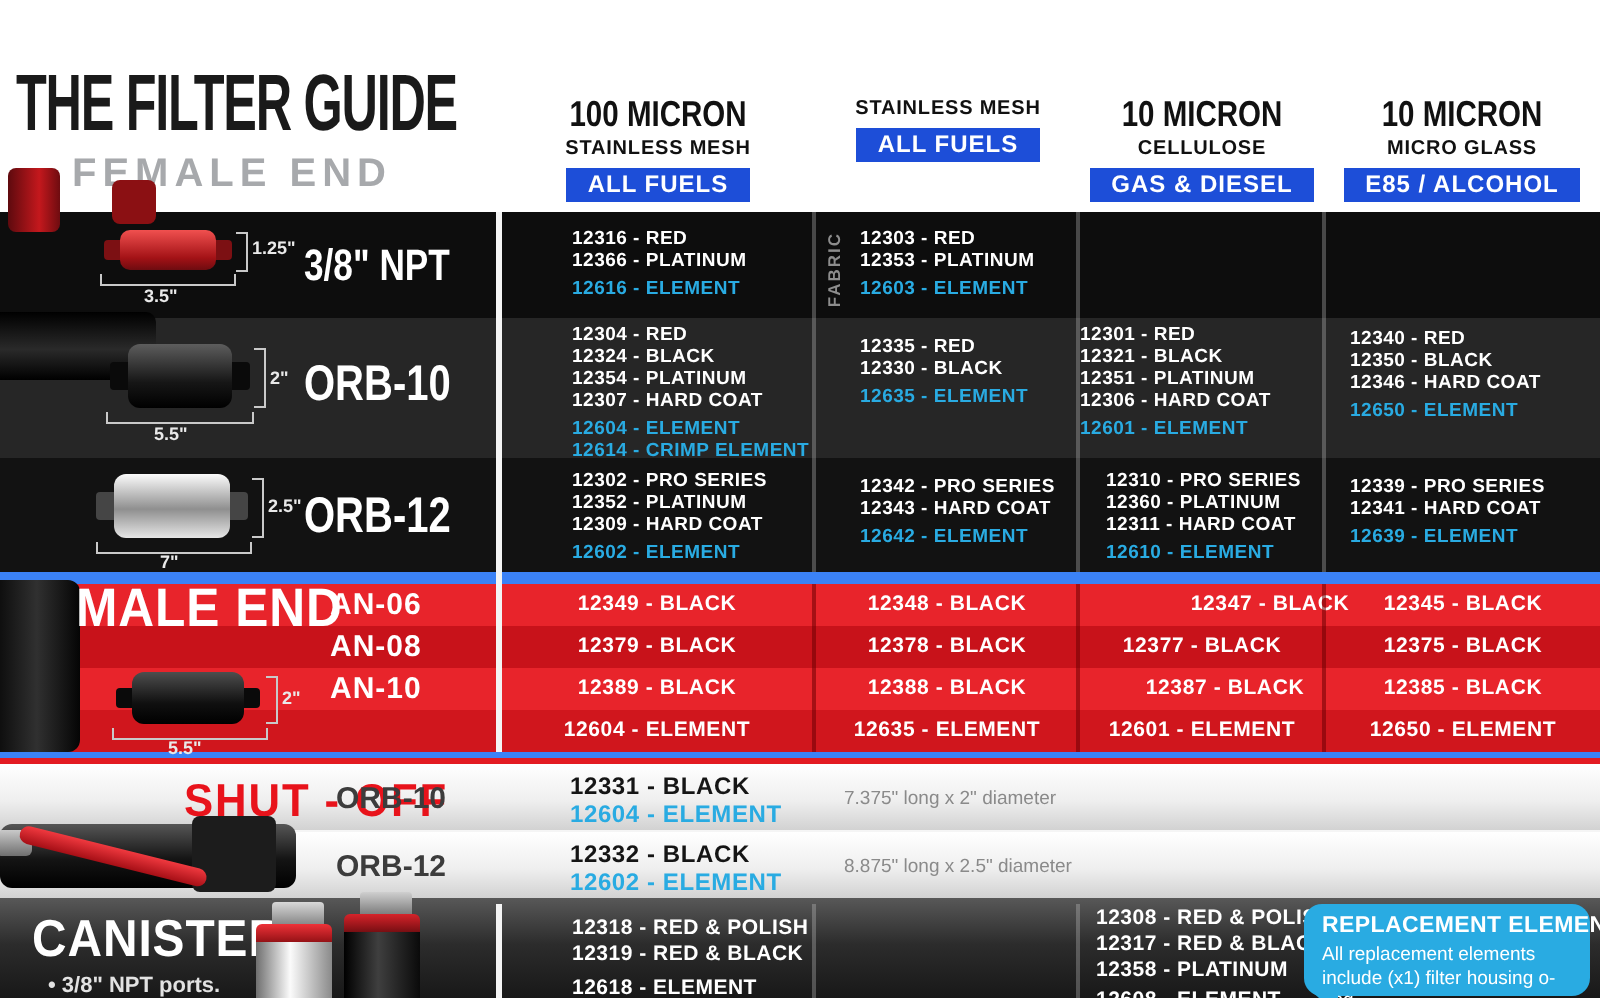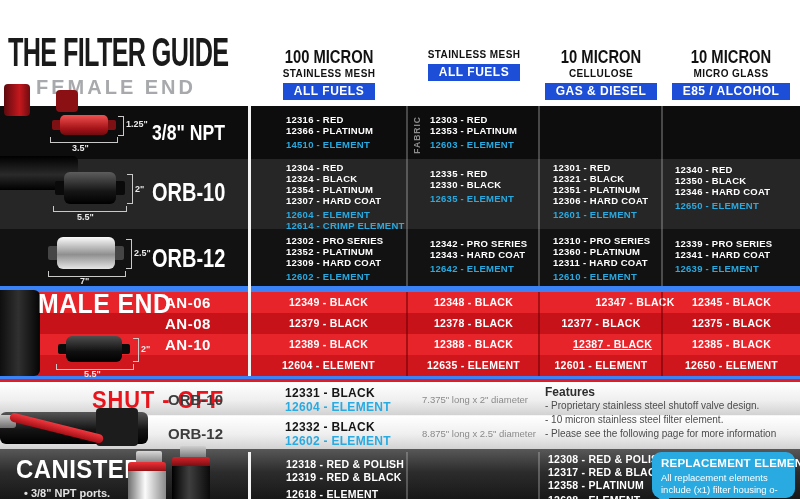--- a/index.html
+++ b/index.html
@@ -126,21 +126,21 @@
     <div class="dimtext" style="left:134px;top:142px;">2.5"</div>
     <div class="dimbracket-h" style="left:48px;top:165px;width:76px;"></div>
     <div class="dimtext" style="left:80px;top:170px;">7"</div>
     <div class="rowlabel" style="left:152px;top:138px;">
       <span class="cond" style="font-size:25px;font-weight:bold;transform:scaleX(.8);">ORB-12</span>
     </div>
 
     <div class="cell" style="left:250px;top:8px;width:157px;padding-left:36px;">
       <div class="pline">12316 - RED</div>
       <div class="pline">12366 - PLATINUM</div>
-      <div class="pline eline gap">14510 - ELEMENT</div>
+      <div class="pline eline gap">12616 - ELEMENT</div>
     </div>
     <div class="cell" style="left:408px;top:8px;width:131px;padding-left:22px;">
       <div class="abs" style="left:4px;top:2px;color:#8d8d8d;font-weight:bold;font-size:8.5px;letter-spacing:1px;writing-mode:vertical-rl;transform:rotate(180deg);">FABRIC</div>
       <div class="pline">12303 - RED</div>
       <div class="pline">12353 - PLATINUM</div>
       <div class="pline eline gap">12603 - ELEMENT</div>
     </div>
 
     <div class="cell" style="left:250px;top:56px;width:157px;padding-left:36px;">
       <div class="pline">12304 - RED</div>
@@ -148,21 +148,21 @@
       <div class="pline">12354 - PLATINUM</div>
       <div class="pline">12307 - HARD COAT</div>
       <div class="pline eline gap">12604 - ELEMENT</div>
       <div class="pline eline">12614 - CRIMP ELEMENT</div>
     </div>
     <div class="cell" style="left:408px;top:62px;width:131px;padding-left:22px;">
       <div class="pline">12335 - RED</div>
       <div class="pline">12330 - BLACK</div>
       <div class="pline eline gap">12635 - ELEMENT</div>
     </div>
-    <div class="cell" style="left:540px;top:56px;width:122px;padding-left:13px;">
+    <div class="cell" style="left:540px;top:56px;width:122px;">
       <div class="pline">12301 - RED</div>
       <div class="pline">12321 - BLACK</div>
       <div class="pline">12351 - PLATINUM</div>
       <div class="pline">12306 - HARD COAT</div>
       <div class="pline eline gap">12601 - ELEMENT</div>
     </div>
     <div class="cell" style="left:663px;top:58px;width:137px;padding-left:12px;">
       <div class="pline">12340 - RED</div>
       <div class="pline">12350 - BLACK</div>
       <div class="pline">12346 - HARD COAT</div>
@@ -211,21 +211,21 @@
       <span class="anlabel">AN-08</span>
       <span class="mcell" style="left:250px;width:157px;">12379 - BLACK</span>
       <span class="mcell" style="left:408px;width:131px;">12378 - BLACK</span>
       <span class="mcell" style="left:540px;width:122px;">12377 - BLACK</span>
       <span class="mcell" style="left:663px;width:137px;">12375 - BLACK</span>
     </div>
     <div class="mrow" style="top:48px;background:#e8242b;">
       <span class="anlabel">AN-10</span>
       <span class="mcell" style="left:250px;width:157px;">12389 - BLACK</span>
       <span class="mcell" style="left:408px;width:131px;">12388 - BLACK</span>
-      <span class="mcell" style="left:540px;width:145px;text-decoration:underline;">12387 - BLACK</span>
+      <span class="mcell" style="left:540px;width:145px;">12387 - BLACK</span>
       <span class="mcell" style="left:663px;width:137px;">12385 - BLACK</span>
     </div>
     <div class="mrow" style="top:69px;background:#d0161d;">
       <span class="mcell eline" style="left:250px;width:157px;">12604 - ELEMENT</span>
       <span class="mcell eline" style="left:408px;width:131px;">12635 - ELEMENT</span>
       <span class="mcell eline" style="left:540px;width:122px;">12601 - ELEMENT</span>
       <span class="mcell eline" style="left:663px;width:137px;">12650 - ELEMENT</span>
     </div>
 
     <div class="photo" style="left:-8px;top:4px;width:48px;height:86px;border-radius:6px;background:linear-gradient(90deg,#000,#303030 55%,#050505);"></div>
@@ -271,26 +271,20 @@
       <div class="spart">12331 - BLACK</div>
       <div class="spart eline" style="color:#29abe2;">12604 - ELEMENT</div>
     </div>
     <div class="cell" style="left:285px;top:41px;">
       <div class="spart">12332 - BLACK</div>
       <div class="spart eline" style="color:#29abe2;">12602 - ELEMENT</div>
     </div>
     <div class="sdim" style="left:422px;top:15px;">7.375" long x 2" diameter</div>
     <div class="sdim" style="left:422px;top:49px;">8.875" long x 2.5" diameter</div>
 
-    <div class="cell" style="left:545px;top:6px;width:250px;">
-      <div class="feat-title">Features</div>
-      <div class="feat-item">- Proprietary stainless steel shutoff valve design.</div>
-      <div class="feat-item">- 10 micron stainless steel filter element.</div>
-      <div class="feat-item">- Please see the following page for more information</div>
-    </div>
   </div>
 
   <div class="abs" style="left:0;top:425px;width:800px;height:66px;background:linear-gradient(180deg,#585858 0%,#2c2c2c 35%,#0c0c0c 100%);">
     <div class="abs" style="left:16px;top:5px;color:#fff;">
       <span class="cond" style="font-size:26px;font-weight:bold;transform:scaleX(.92);letter-spacing:.5px;">CANISTER</span>
     </div>
     <div class="abs" style="left:24px;top:37px;color:#e2e2e2;font-size:11px;line-height:15px;font-weight:bold;">
       <div>• 3/8" NPT ports.</div>
       <div>• 6.125" x 3.75"</div>
     </div>

